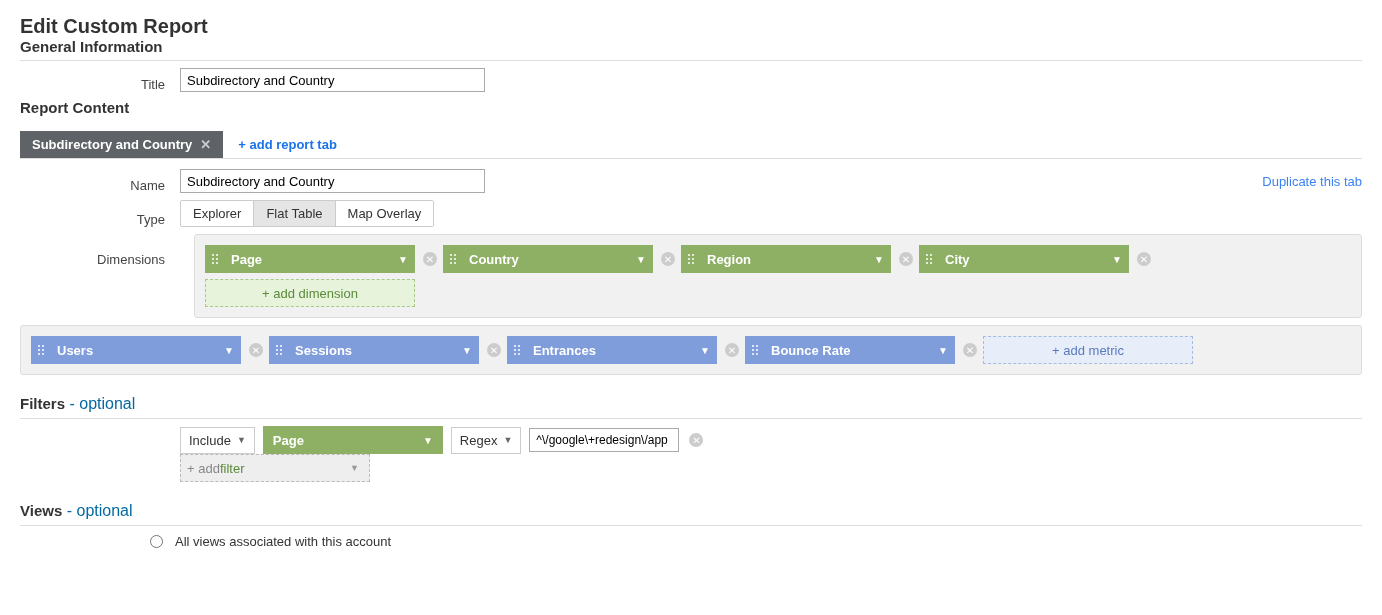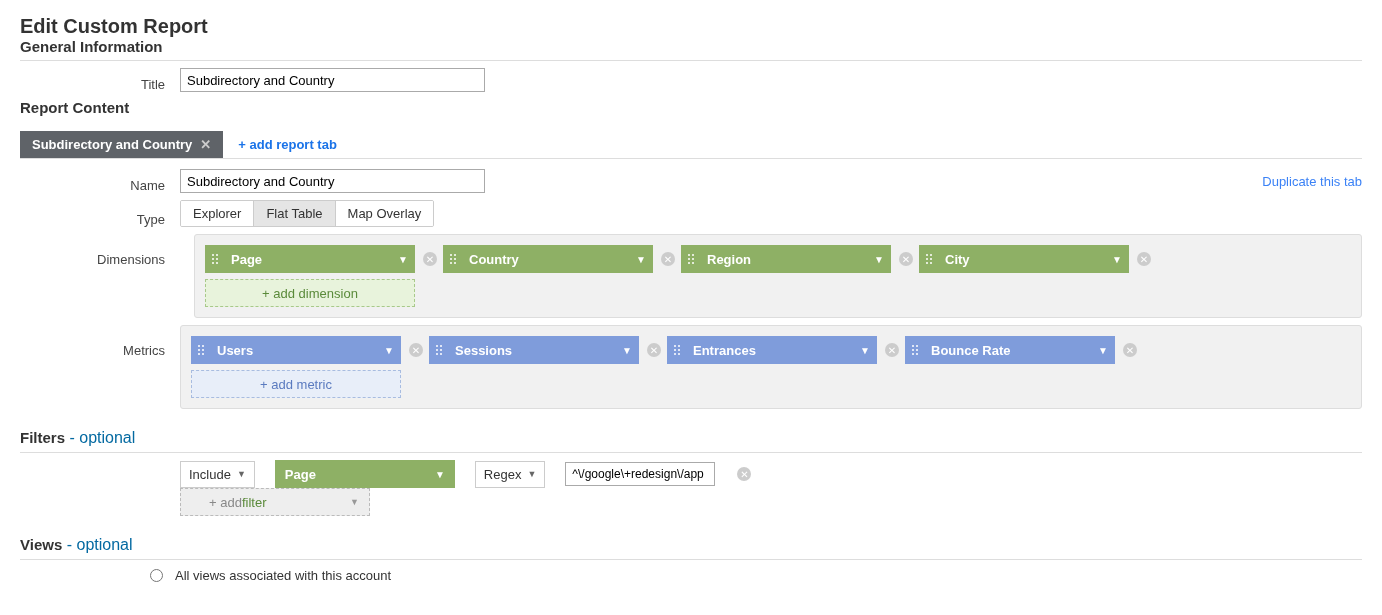--- a/index.html
+++ b/index.html
@@ -25,21 +25,21 @@
 .pill-drag { display: flex; align-items: center; justify-content: center; width: 20px; height: 100%; }
 .pill-drag svg { width: 8px; height: 12px; }
 .pill-text { flex: 1; padding: 0 6px; }
 .pill-arrow { width: 24px; text-align: center; font-size: 10px; }
 .pill-green { background: #8eb065; }
 .pill-blue { background: #7f9cdb; }
 .remove-x { width: 14px; height: 14px; border-radius: 50%; background: #ccc; color: #fff; font-size: 10px; display: flex; align-items: center; justify-content: center; cursor: pointer; margin-left: 2px; }
 .add-pill { border: 1px dashed #aaa; min-width: 210px; height: 28px; display: flex; align-items: center; justify-content: center; font-size: 13px; cursor: pointer; }
 .add-pill-green { background: #e8f3dc; color: #5a8a3a; border-color: #a8c98a; }
 .add-pill-blue { background: #e8eef9; color: #5a7abf; border-color: #a8bce0; }
-.add-pill-gray { background: #eee; color: #888; border-color: #bbb; justify-content: flex-start; padding: 0 28px; min-width: 190px; position: relative; }
+.add-pill-gray { background: #eee; color: #888; border-color: #bbb; justify-content: flex-start; padding: 0 6px; min-width: 190px; position: relative; }
 .add-pill-gray .filter-word { color: #5a8a3a; }
 .mini-dropdown { border: 1px solid #ccc; padding: 5px 8px; font-size: 13px; background: #fff; display: flex; align-items: center; gap: 6px; cursor: pointer; }
 .mini-dropdown .arrow { font-size: 9px; color: #666; }
 .filter-pill { background: #8eb065; color: #fff; font-weight: bold; font-size: 13px; height: 28px; display: flex; align-items: center; padding: 0 10px; min-width: 180px; cursor: pointer; }
 .filter-pill .arrow { margin-left: auto; font-size: 10px; }
 .filter-value-input { border: 1px solid #aaa; padding: 4px 6px; font-size: 12px; width: 150px; height: 24px; }
 .and-text { text-align: center; color: #999; font-size: 12px; width: 100%; margin: 5px 0 3px 48px; }
 .radio-row { display: flex; align-items: center; gap: 12px; margin: 8px 0; padding-left: 130px; }
 .radio-row input[type=radio] { width: 13px; height: 13px; }
 .filters-wrap { display: flex; flex-direction: column; align-items: flex-start; }
@@ -146,21 +146,20 @@
         </span>
       <span class="pill-text">City</span>
       <span class="pill-arrow">▼</span>
     </div>
     <span class="remove-x">✕</span>
     <div class="add-pill add-pill-green">+ add dimension</div>
   </div>
 </div>
 
 <div class="row" style="align-items:flex-start;">
-  <div class="row-label" style="padding-top:18px;">Metrics</div>
   <div class="pill-container">
     <div class="pill pill-blue">
       <span class="pill-drag">
           <svg viewBox="0 0 8 12">
             <circle cx="2" cy="2" r="1" fill="#fff"></circle>
             <circle cx="6" cy="2" r="1" fill="#fff"></circle>
             <circle cx="2" cy="6" r="1" fill="#fff"></circle>
             <circle cx="6" cy="6" r="1" fill="#fff"></circle>
             <circle cx="2" cy="10" r="1" fill="#fff"></circle>
             <circle cx="6" cy="10" r="1" fill="#fff"></circle>
@@ -218,21 +217,21 @@
     <div class="add-pill add-pill-blue">+ add metric</div>
   </div>
 </div>
 
 <div class="section-heading" style="margin-top:20px;">
   <span>Filters</span><span class="optional"> - optional</span>
 </div>
 <div class="row" style="align-items:flex-start;">
   <div class="row-label"></div>
   <div class="filters-wrap">
-    <div style="display:flex;align-items:center;gap:20px;">
+    <div style="display:flex;align-items:center;gap:8px;">
       <div class="mini-dropdown">
         <span>Include</span>
         <span class="arrow">▼</span>
       </div>
       <div class="filter-pill">
         <span>Page</span>
         <span class="arrow">▼</span>
       </div>
       <div class="mini-dropdown">
         <span>Regex</span>

